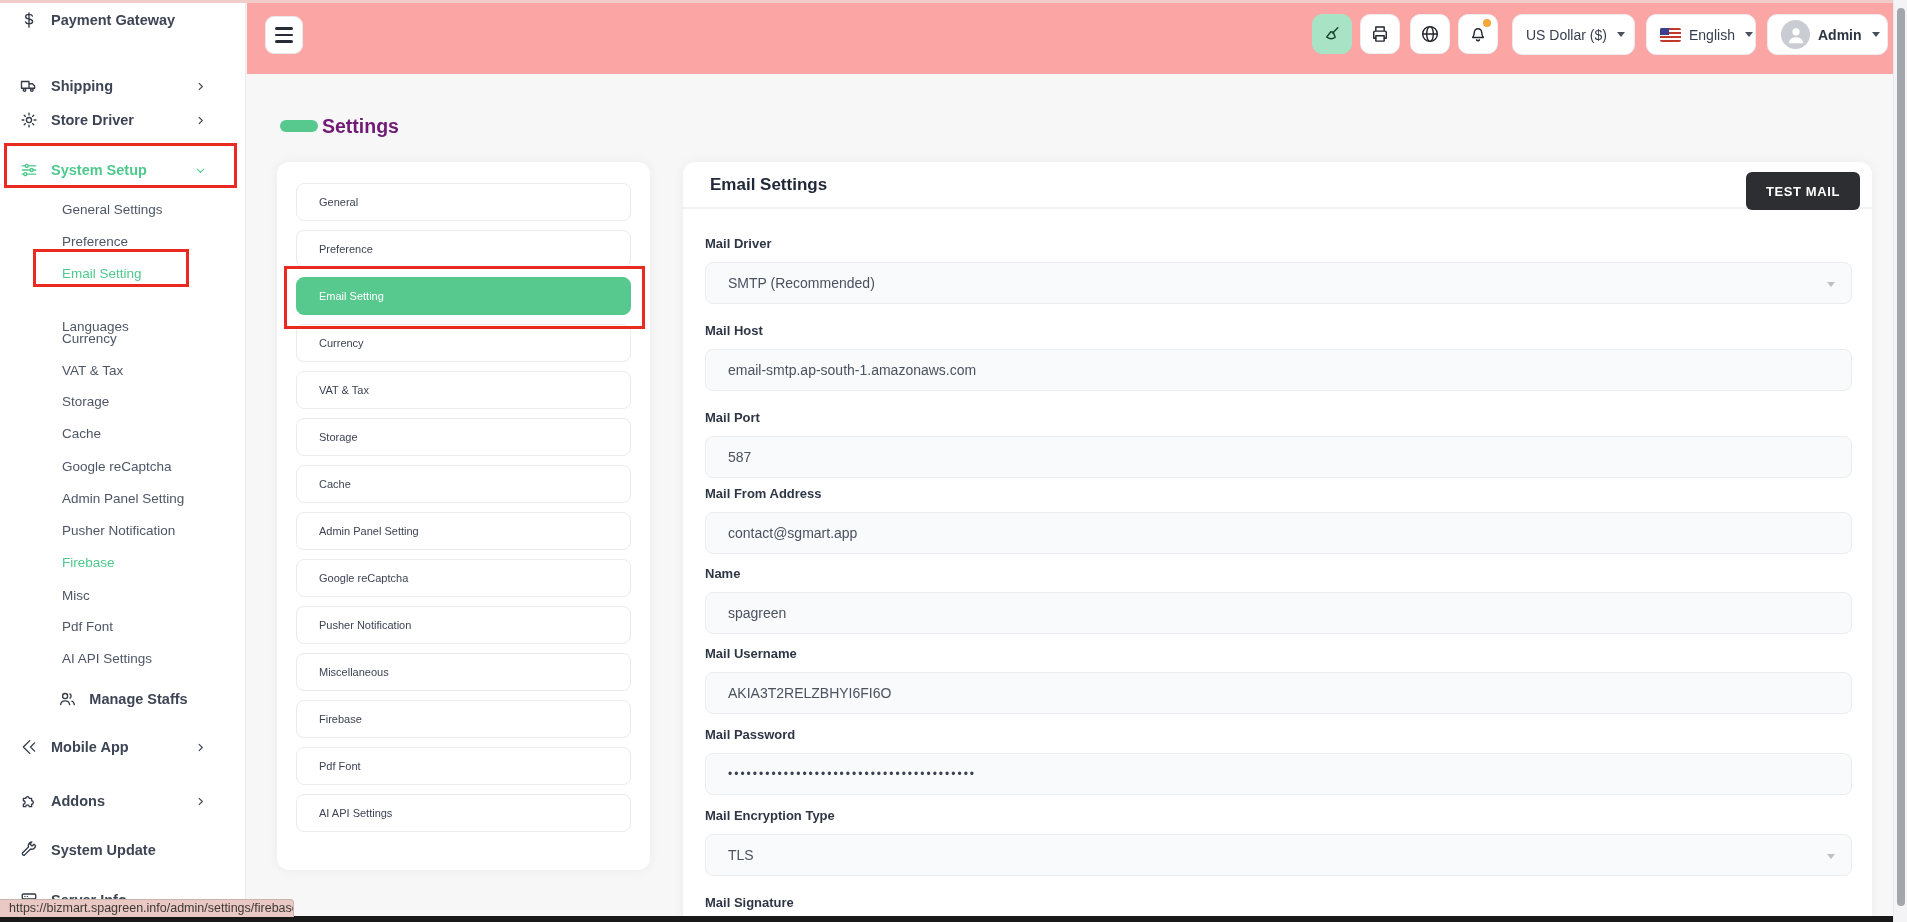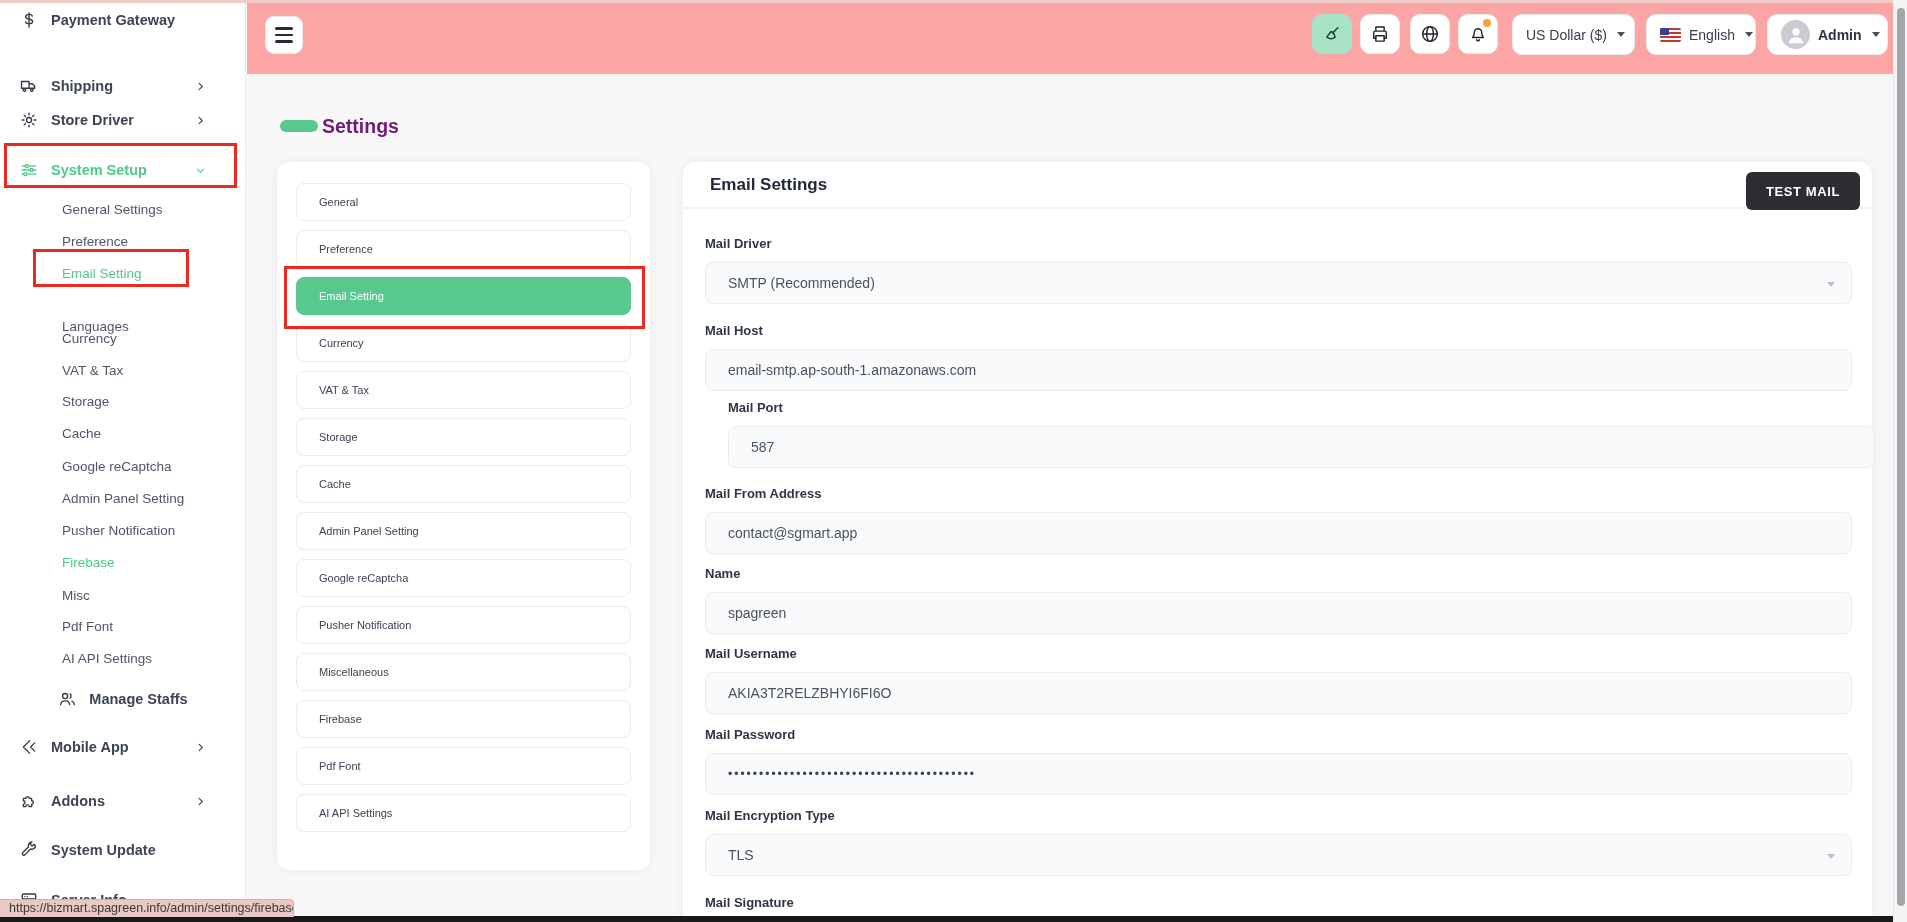--- a/index.html
+++ b/index.html
@@ -310,21 +310,21 @@
             <input class="fval" value="SMTP (Recommended)" style="">
             <span class="caret-sel"></span>
           </div>
         </div>
         <div class="fgroup" style="top: 161px;">
           <label>Mail Host</label>
           <div class="inp">
             <input class="fval" value="email-smtp.ap-south-1.amazonaws.com" style="">
           </div>
         </div>
-        <div class="fgroup" style="top: 238px; margin-left: 23px;">
+        <div class="fgroup" style="top: 248px;">
           <label>Mail Port</label>
           <div class="inp">
             <input class="fval" value="587" style="">
           </div>
         </div>
         <div class="fgroup" style="top: 324px;">
           <label>Mail From Address</label>
           <div class="inp">
             <input class="fval" value="contact@sgmart.app" style="">
           </div>

